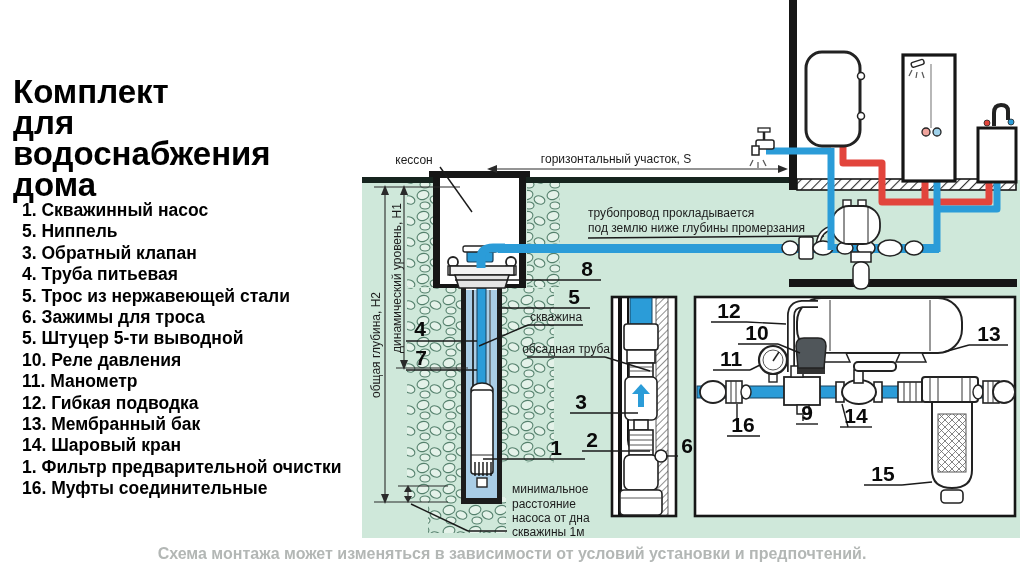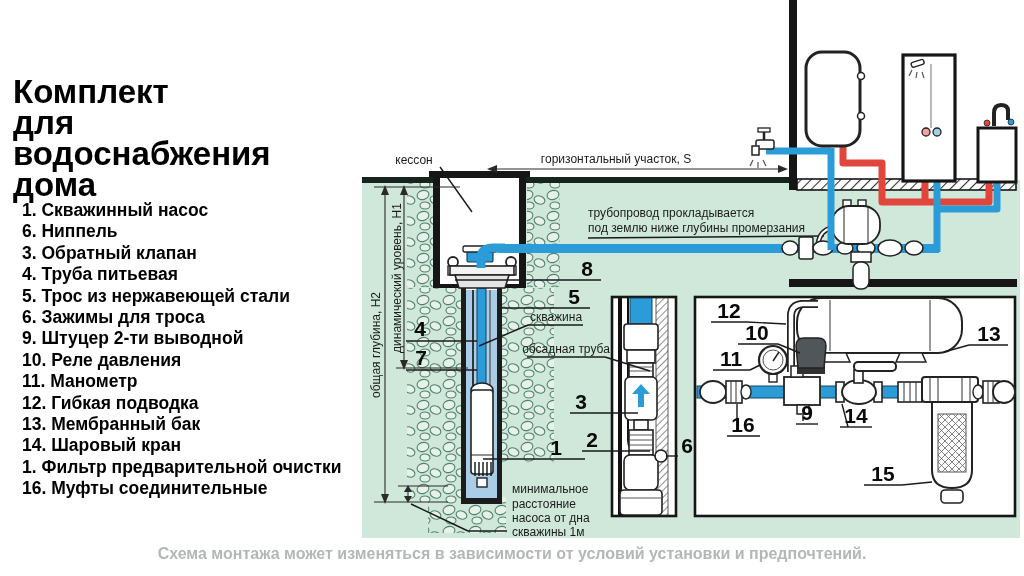--- a/index.html
+++ b/index.html
@@ -30,26 +30,26 @@
 <div id="stage">
 
   <div id="title">
     <div>Комплект</div>
     <div>для</div>
     <div>водоснабжения дома</div>
   </div>
 
   <ul id="legend">
     <li>1. Скважинный насос</li>
-    <li>6. Ниппель</li>
+    <li>5. Ниппель</li>
     <li>3. Обратный клапан</li>
     <li>4. Труба питьевая</li>
     <li>5. Трос из нержавеющей стали</li>
     <li>6. Зажимы для троса</li>
-    <li>9. Штуцер 2-ти выводной</li>
+    <li>5. Штуцер 5-ти выводной</li>
     <li>10. Реле давления</li>
     <li>11. Манометр</li>
     <li>12. Гибкая подводка</li>
     <li>13. Мембранный бак</li>
     <li>14. Шаровый кран</li>
     <li>1. Фильтр предварительной очистки</li>
     <li>16. Муфты соединительные</li>
   </ul>
 
   <svg id="diagram" width="1024" height="576" viewBox="0 0 1024 576">

